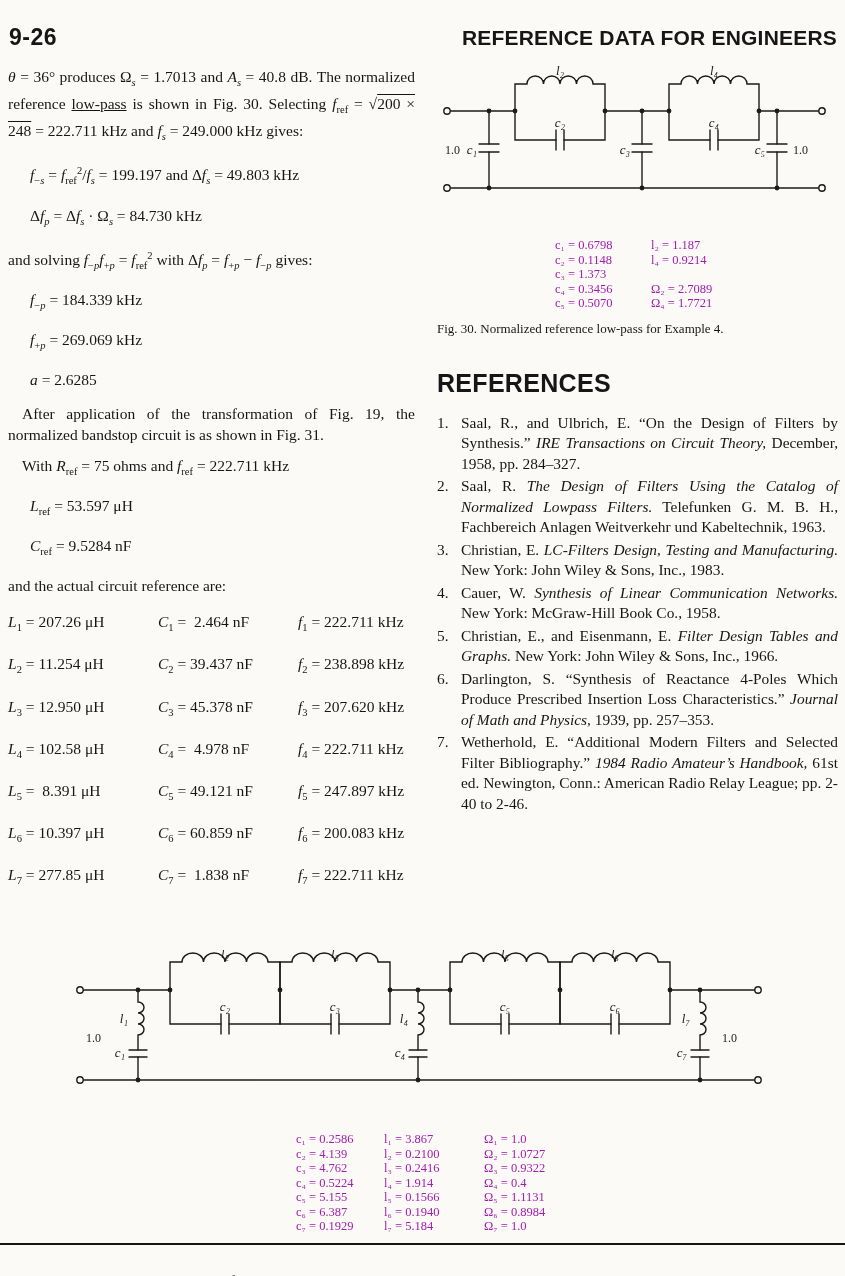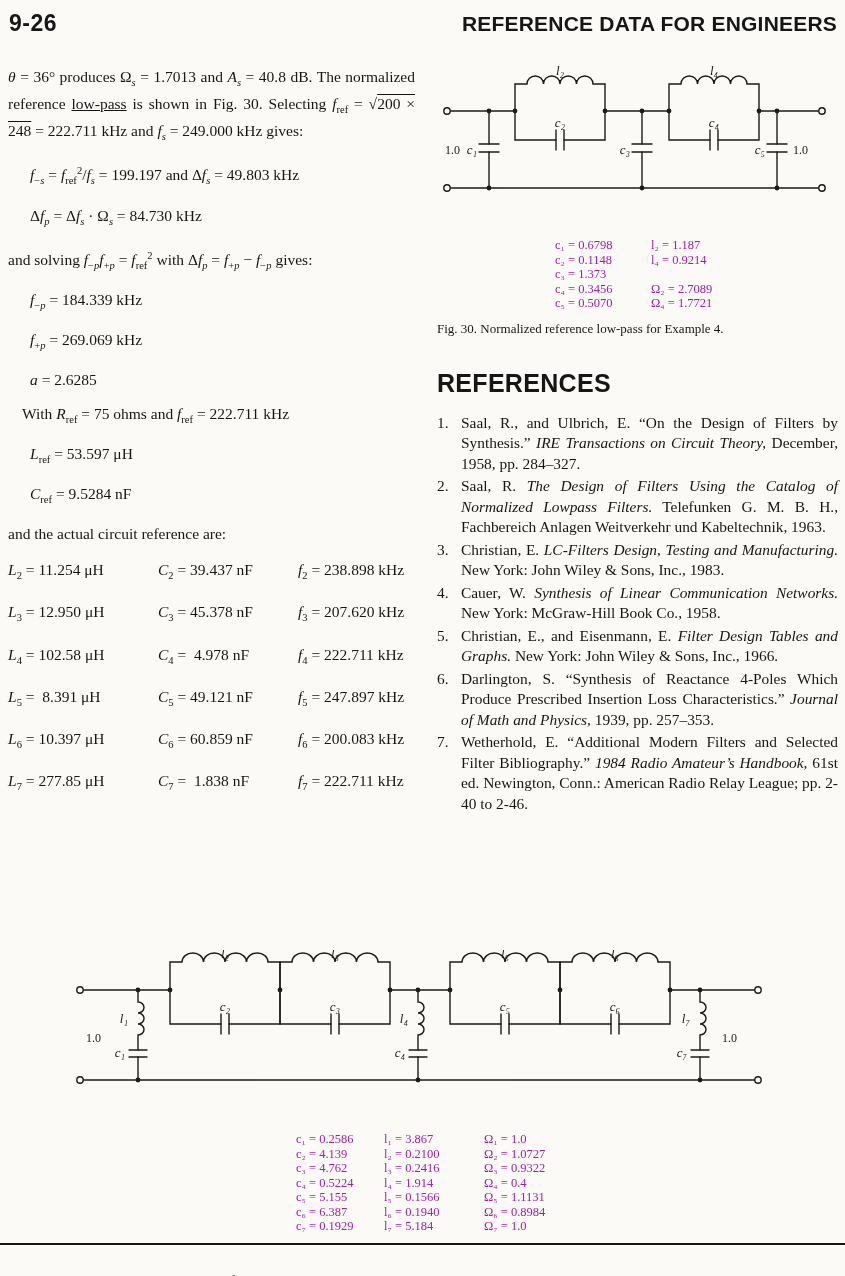--- a/index.html
+++ b/index.html
@@ -8,21 +8,21 @@
     position:relative;
     background:#fbfaf7;
     color:#161616;
     font-family:"Liberation Serif", serif;
     overflow:hidden;
   }
   .page { position:absolute; inset:0; }
 
   
   .header {
-    position:absolute; top:10px; left:9px; right:8px;
+    position:absolute; top:24px; left:9px; right:8px;
     display:flex; justify-content:space-between; align-items:baseline;
     font-family:"Liberation Sans", sans-serif; font-weight:bold;
   }
   .page-num { font-size:23px; letter-spacing:.5px; }
   .page-title { font-size:21px; letter-spacing:.2px; }
 
   
   .col-left  { position:absolute; left:8px;   top:66px; width:407px; font-size:15.5px; }
   .col-right { position:absolute; left:437px; top:66px; width:401px; font-size:15.4px; }
 
@@ -83,26 +83,32 @@
   </div>
 
   <div class="col-left">
     <p class="body"><i>θ</i> = 36° produces Ω<sub><i>s</i></sub> = 1.7013 and <i>A<sub>s</sub></i> = 40.8 dB. The normalized reference <u>low-pass</u> is shown in Fig. 30. Selecting <i>f</i><sub>ref</sub> = √<span class="ovl">200 × 248</span> = 222.711 kHz and <i>f<sub>s</sub></i> = 249.000 kHz gives:</p>
     <p class="eq"><i>f</i><sub>−<i>s</i></sub> = <i>f</i><sub>ref</sub><sup>2</sup>/<i>f<sub>s</sub></i> = 199.197 and Δ<i>f<sub>s</sub></i> = 49.803 kHz</p>
     <p class="eq">Δ<i>f<sub>p</sub></i> = Δ<i>f<sub>s</sub></i> · Ω<sub><i>s</i></sub> = 84.730 kHz</p>
     <p class="body">and solving <i>f</i><sub>−<i>p</i></sub><i>f</i><sub>+<i>p</i></sub> = <i>f</i><sub>ref</sub><sup>2</sup> with Δ<i>f<sub>p</sub></i> = <i>f</i><sub>+<i>p</i></sub> − <i>f</i><sub>−<i>p</i></sub> gives:</p>
     <p class="eq"><i>f</i><sub>−<i>p</i></sub> = 184.339 kHz</p>
     <p class="eq"><i>f</i><sub>+<i>p</i></sub> = 269.069 kHz</p>
     <p class="eq"><i>a</i> = 2.6285</p>
+    <p class="body indent">After application of the transformation of Fig. 19, the normalized bandstop circuit is as shown in Fig. 31.</p>
     <p class="body indent">With <i>R</i><sub>ref</sub> = 75 ohms and <i>f</i><sub>ref</sub> = 222.711 kHz</p>
     <p class="eq"><i>L</i><sub>ref</sub> = 53.597 μH</p>
     <p class="eq"><i>C</i><sub>ref</sub> = 9.5284 nF</p>
     <p class="body">and the actual circuit reference are:</p>
 
     <div class="elements-table">
+      <div class="el-row">
+        <span class="el-cell-L"><i>L</i><sub>1</sub> = 207.26 μH</span>
+        <span class="el-cell-C"><i>C</i><sub>1</sub> = &nbsp;2.464 nF</span>
+        <span class="el-cell-f"><i>f</i><sub>1</sub> = 222.711 kHz</span>
+      </div>
       <div class="el-row">
         <span class="el-cell-L"><i>L</i><sub>2</sub> = 11.254 μH</span>
         <span class="el-cell-C"><i>C</i><sub>2</sub> = 39.437 nF</span>
         <span class="el-cell-f"><i>f</i><sub>2</sub> = 238.898 kHz</span>
       </div>
       <div class="el-row">
         <span class="el-cell-L"><i>L</i><sub>3</sub> = 12.950 μH</span>
         <span class="el-cell-C"><i>C</i><sub>3</sub> = 45.378 nF</span>
         <span class="el-cell-f"><i>f</i><sub>3</sub> = 207.620 kHz</span>
       </div>

